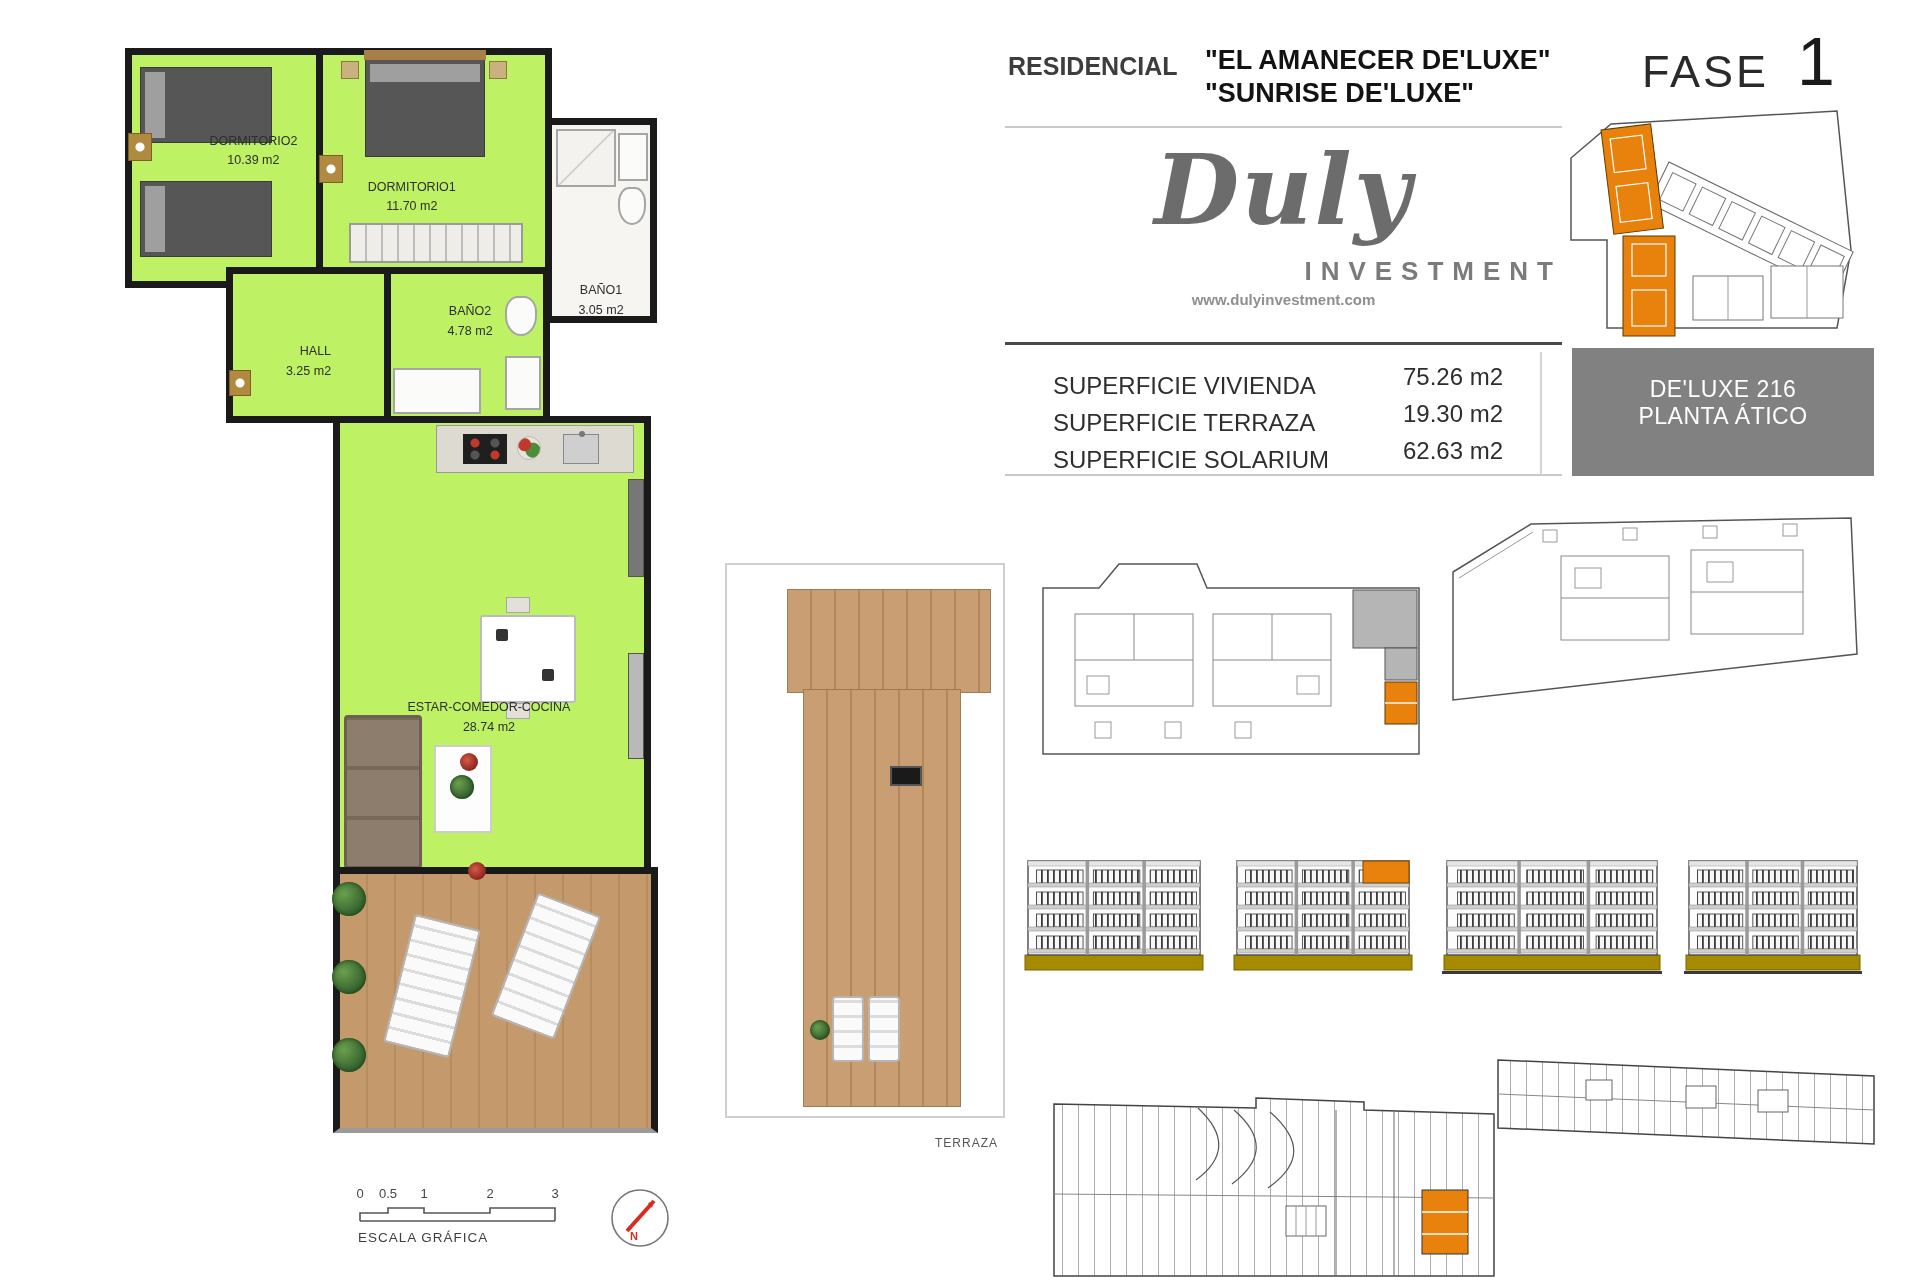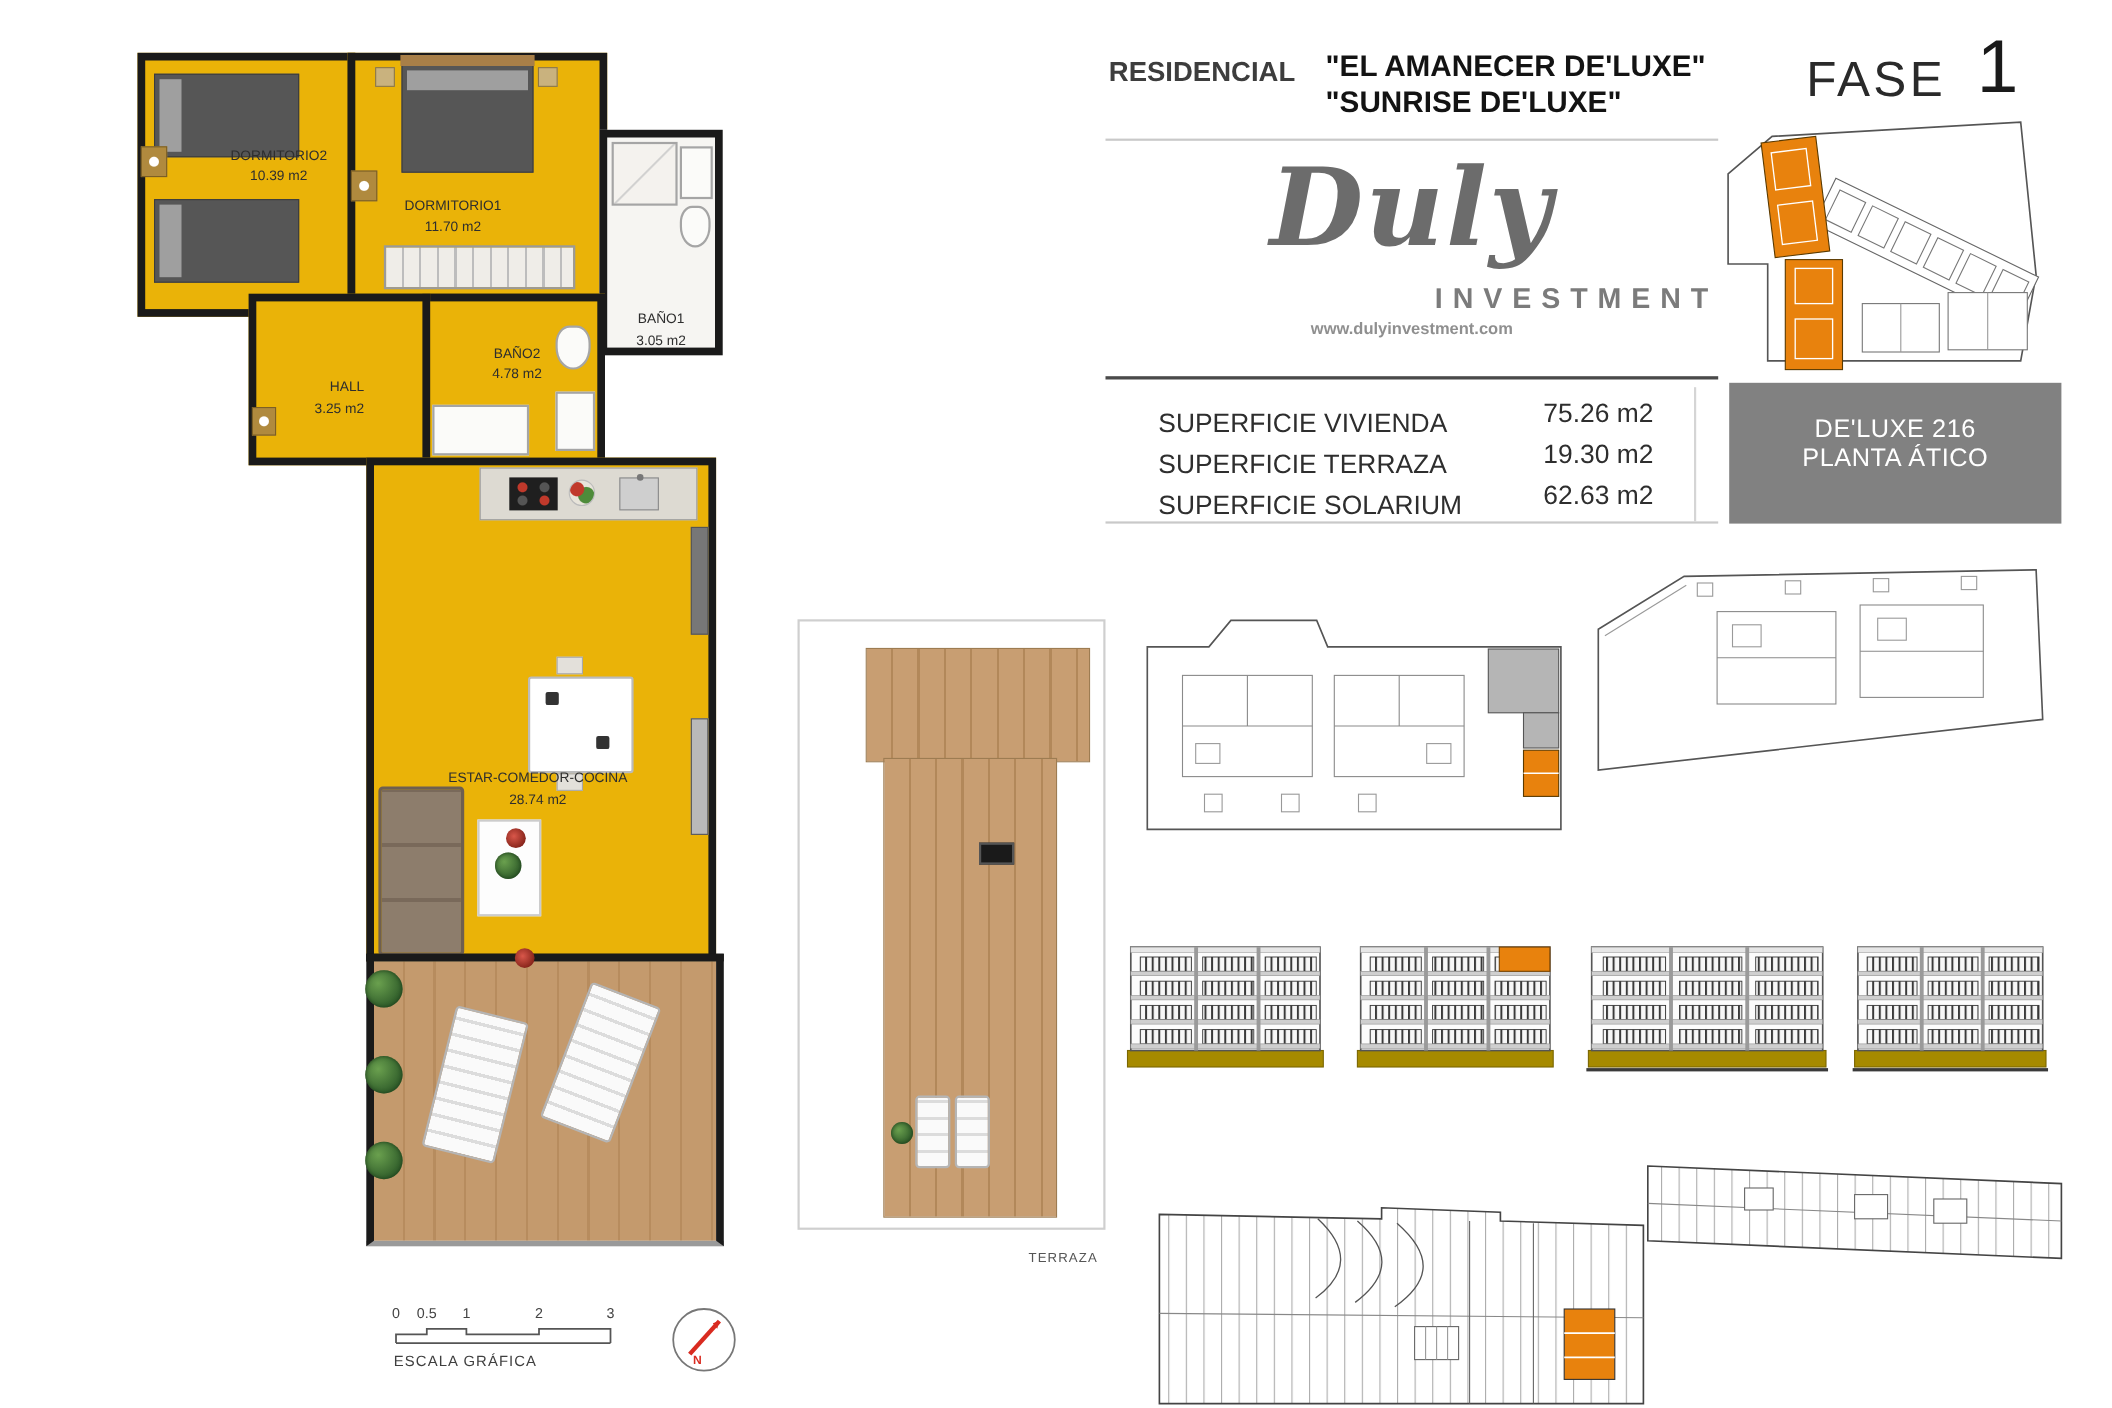--- a/index.html
+++ b/index.html
@@ -1,20 +1,20 @@
 <!DOCTYPE html>
 <html><head>
 <meta charset="utf-8">
 <style>
   html,body{margin:0;padding:0;background:#ffffff;}
   .page{position:relative;width:1920px;height:1280px;background:#ffffff;overflow:hidden;
         font-family:"Liberation Sans",sans-serif;color:#222;}
 
   
-  .room{position:absolute;background:#eab308;border:7px solid #1a1a1a;box-sizing:border-box;}
+  .room{position:absolute;background:#bef264;border:7px solid #1a1a1a;box-sizing:border-box;}
   .room-label{position:absolute;transform:translateX(-50%);text-align:center;white-space:nowrap;
               font-size:12.5px;line-height:1.55;color:#2e2e2e;z-index:5;}
   .room-label .area{display:block;}
   .bed{position:absolute;background:#565656;border:1px solid #3c3c3c;}
   .bed .pillow{position:absolute;left:4px;top:4px;bottom:4px;width:20px;background:#9f9f9f;}
   .bed-h .pillow{left:4px;top:4px;right:4px;bottom:auto;width:auto;height:18px;background:#9f9f9f;}
   .headboard{position:absolute;left:-2px;top:-10px;right:-2px;height:10px;background:#a87f48;}
   .nightstand{position:absolute;width:16px;height:16px;background:#c9b27e;border:1px solid #8d7743;}
   .walllight{position:absolute;background:#b08a3e;border:1px solid #7c5f25;
              background-image:radial-gradient(circle at 50% 50%, #fff 0 4px, #b08a3e 5px);}
@@ -133,21 +133,21 @@
   <div class="room" style="left:545px;top:118px;width:112px;height:205px;background:#f6f5f2;">
     <div class="fixture shower" style="left:4px;top:4px;width:56px;height:54px;"></div>
     <div class="fixture" style="left:66px;top:8px;width:26px;height:44px;"></div>
     <div class="fixture" style="left:66px;top:62px;width:24px;height:34px;border-radius:40% 40% 50% 50%;"></div>
     <div class="room-label" style="left:50%;top:74%;margin-top:15px;">
       <span>BAÑO1</span>
       <span class="area">3.05 m2</span>
     </div>
   </div>
 
-  <div class="room" style="left:384px;top:267px;width:166px;height:204px;">
+  <div class="room" style="left:384px;top:267px;width:166px;height:156px;">
     <div class="room-label" style="left:52%;top:20%;">
       <span>BAÑO2</span>
       <span class="area">4.78 m2</span>
     </div>
     <div class="fixture" style="left:2px;top:94px;width:84px;height:42px;"></div>
     <div class="fixture" style="left:114px;top:82px;width:32px;height:50px;"></div>
     <div class="fixture" style="left:114px;top:22px;width:28px;height:36px;border-radius:40% 40% 50% 50%;"></div>
   </div>
 
   <div class="room" style="left:226px;top:267px;width:165px;height:156px;">

